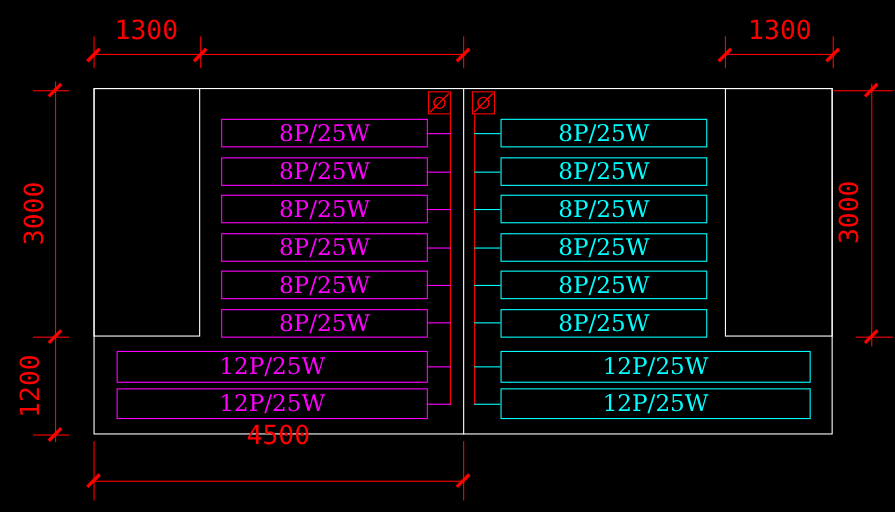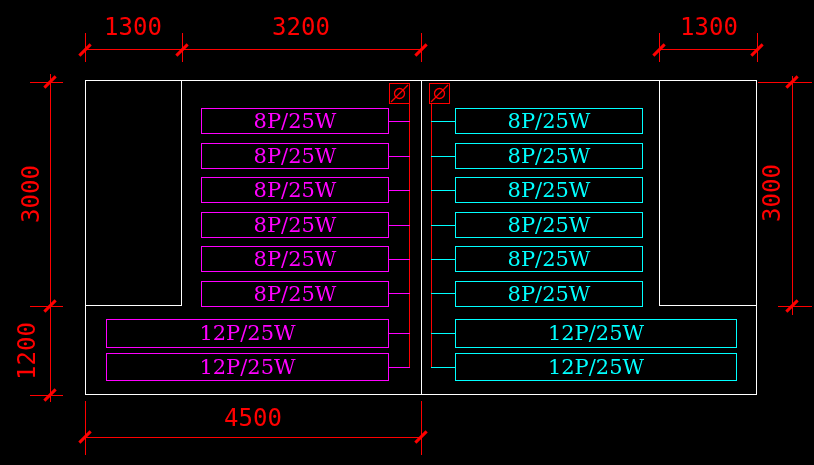--- a/index.html
+++ b/index.html
@@ -96,21 +96,20 @@
   <div class="ln r" style="left:182px;top:33px;width:1px;height:29px;"></div>
   <div class="ln r" style="left:421px;top:33px;width:1px;height:29px;"></div>
   <div class="ln r" style="left:659px;top:33px;width:1px;height:29px;"></div>
   <div class="ln r" style="left:757px;top:33px;width:1px;height:29px;"></div>
   <div class="tick" style="left:85px;top:50px;"></div>
   <div class="tick" style="left:182px;top:50px;"></div>
   <div class="tick" style="left:421px;top:50px;"></div>
   <div class="tick" style="left:659px;top:50px;"></div>
   <div class="tick" style="left:757px;top:50px;"></div>
   <div class="dimtext" style="left:133px;top:27px;">1300</div>
-  <div class="dimtext" style="left:301px;top:27px;">3200</div>
   <div class="dimtext" style="left:709px;top:27px;">1300</div>
 
   <div class="ln r" style="left:50px;top:74px;width:1px;height:328px;"></div>
   <div class="ln r" style="left:30px;top:82px;width:33px;height:1px;"></div>
   <div class="ln r" style="left:30px;top:306px;width:33px;height:1px;"></div>
   <div class="ln r" style="left:30px;top:395px;width:33px;height:1px;"></div>
   <div class="tick" style="left:50px;top:82px;"></div>
   <div class="tick" style="left:50px;top:306px;"></div>
   <div class="tick" style="left:50px;top:395px;"></div>
   <div class="dimtext vert" style="left:31px;top:194px;">3000</div>
@@ -121,15 +120,15 @@
   <div class="ln r" style="left:778px;top:306px;width:34px;height:1px;"></div>
   <div class="tick" style="left:792px;top:82px;"></div>
   <div class="tick" style="left:792px;top:306px;"></div>
   <div class="dimtext vert" style="left:772px;top:193px;">3000</div>
 
   <div class="ln r" style="left:85px;top:437px;width:337px;height:1px;"></div>
   <div class="ln r" style="left:85px;top:401px;width:1px;height:54px;"></div>
   <div class="ln r" style="left:421px;top:401px;width:1px;height:54px;"></div>
   <div class="tick" style="left:85px;top:437px;"></div>
   <div class="tick" style="left:421px;top:437px;"></div>
-  <div class="dimtext" style="left:253px;top:418px;">4500</div>
+  <div class="dimtext" style="left:253px;top:396px;">4500</div>
 
 </div>
 
 </body></html>

